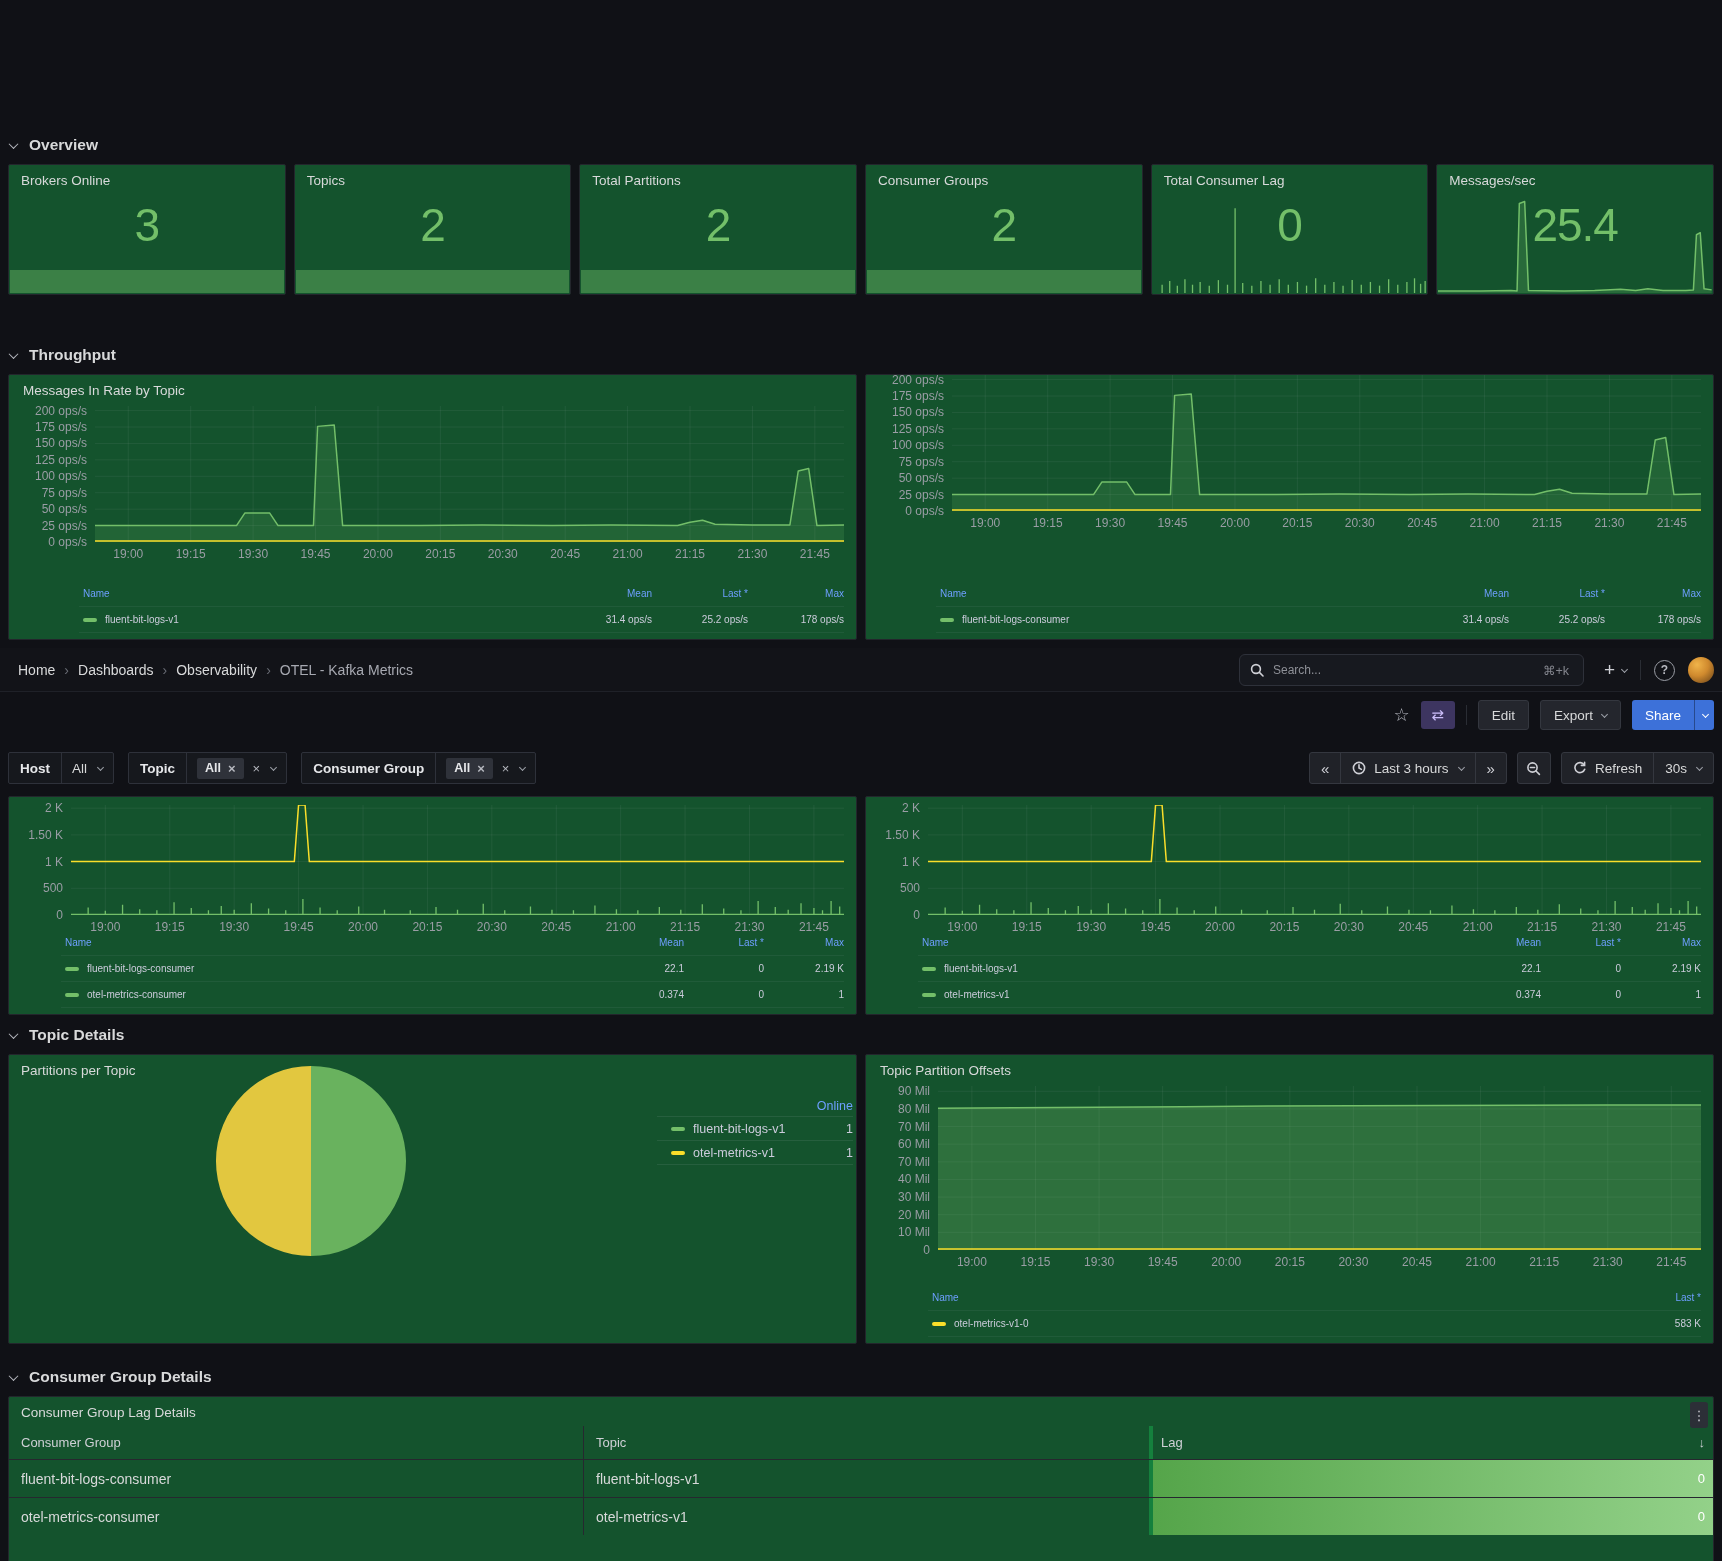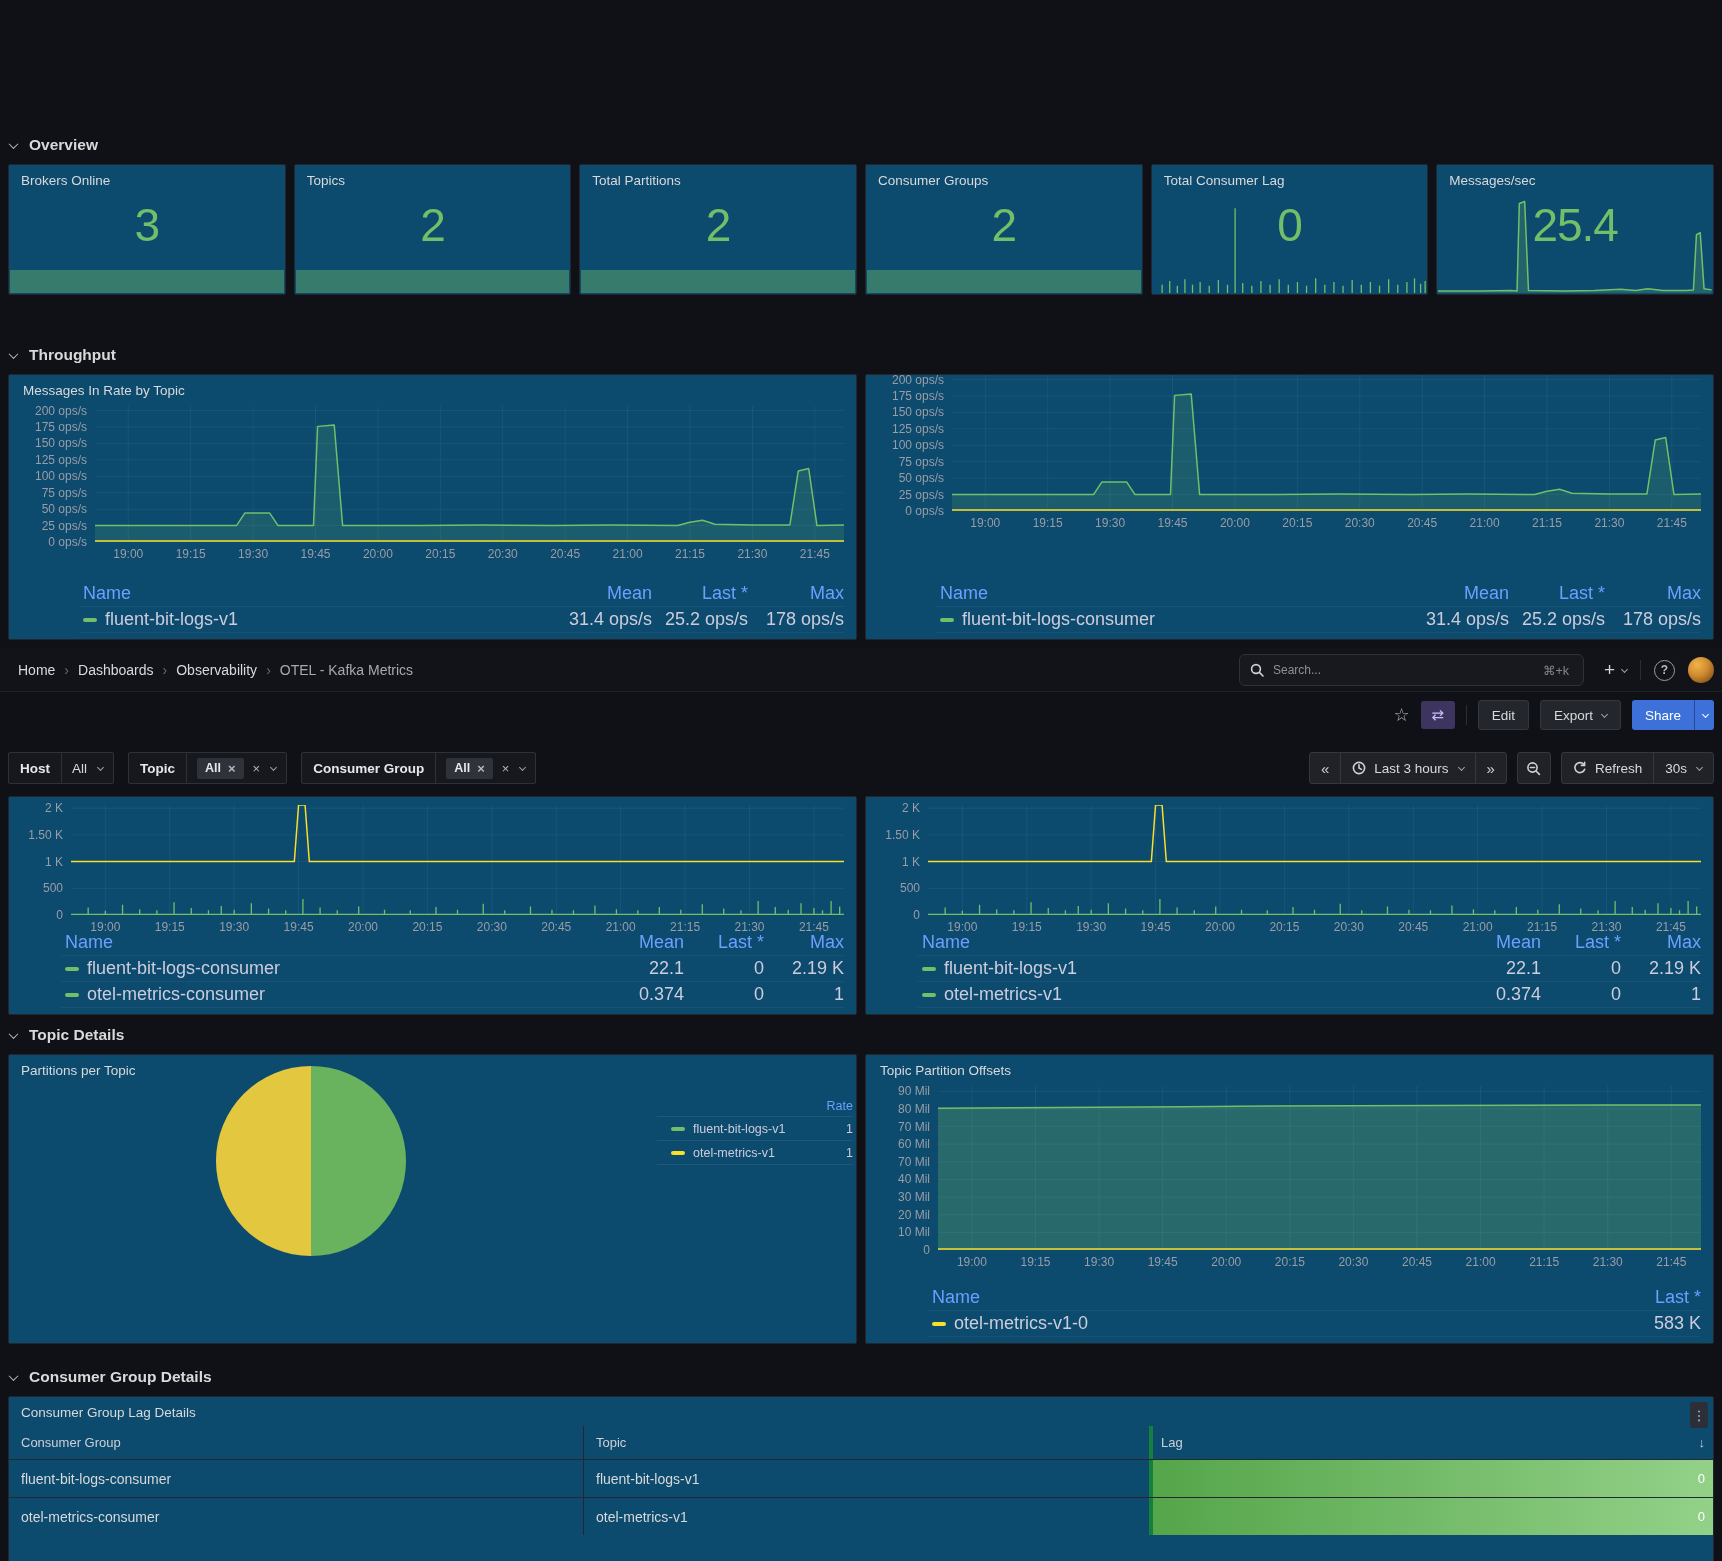--- a/index.html
+++ b/index.html
@@ -12,21 +12,21 @@
 
   
   .sec-head { position:absolute; left:10px; display:flex; align-items:center; gap:12px;
               font-size:15.5px; font-weight:700; color:#d8d9da; height:22px; }
   .chev { width:7px; height:7px; border-right:1.8px solid #b7b9c0; border-bottom:1.8px solid #b7b9c0;
           display:inline-block; transform:rotate(45deg) translate(-1px,-1px); }
   .chev-sm { width:5px; height:5px; border-right:1.6px solid #9da0a8; border-bottom:1.6px solid #9da0a8;
              display:inline-block; transform:rotate(45deg); margin-left:2px; margin-top:-2px; }
 
   
-  .panel { background:#0c4a6e; border:1px solid #23262c; border-radius:2px; position:relative; overflow:hidden; }
+  .panel { background:#14532d; border:1px solid #23262c; border-radius:2px; position:relative; overflow:hidden; }
   .ptitle { font-size:13.5px; font-weight:500; color:#d8d9da; padding:8px 12px 6px 12px; white-space:nowrap; }
 
   
   .stats-row { position:absolute; top:164px; left:8px; right:8px; height:131px;
                display:grid; grid-template-columns:repeat(6,1fr); gap:8px; }
   .stat .value { position:absolute; inset:0; display:flex; align-items:center; justify-content:center;
                  padding-bottom:10px; font-size:46px; font-weight:500; color:#73bf69; letter-spacing:-1px; }
   .stat .barfill { position:absolute; left:1px; right:1px; bottom:1px; height:23px;
                    background:rgba(115,191,105,.42); }
   .stat svg.spark { position:absolute; left:1px; bottom:1px; width:calc(100% - 2px); display:block; }
@@ -43,21 +43,21 @@
   .grid { stroke:rgba(204,204,220,.08); stroke-width:1; vector-effect:non-scaling-stroke; }
   .sline { fill:none; stroke-width:1.5; vector-effect:non-scaling-stroke; stroke-linejoin:round; }
   .spike { stroke-width:1.3; vector-effect:non-scaling-stroke; }
 
   .tp .yaxis { width:76px; height:136px; }   .tp .xaxis { margin-left:76px; }   .tp .legend { margin-left:60px; }
   .md .yaxis { width:52px; height:110px; }   .md .xaxis { margin-left:52px; }   .md .legend { margin-left:42px; }
   .of .yaxis { width:62px; height:164px; }   .of .xaxis { margin-left:62px; }   .of .legend { margin-left:52px; }
 
   .legend { margin-top:auto; }
   .lg-head,.lg-row { display:flex; align-items:center; height:26px;
-                     border-bottom:1px solid rgba(204,204,220,.07); font-size:18px; }
+                     border-bottom:1px solid rgba(204,204,220,.07); font-size:10px; }
   .lg-head { color:#6e9fff; font-weight:500; }
   .lg-row  { color:#ccccdc; }
   .lg-name { flex:1; display:flex; align-items:center; gap:8px; padding-left:4px; }
   .lg-col  { width:96px; text-align:right; color:inherit; }
   .md .lg-col { width:80px; }
   .lg-col-r { flex:none; min-width:70px; text-align:right; }
   .dash { width:14px; height:4px; border-radius:2px; display:inline-block; flex:none; }
 
   .row-tp  { position:absolute; top:374px; left:8px; right:8px; height:266px; display:grid; grid-template-columns:1fr 1fr; gap:8px; }
   .row-md  { position:absolute; top:796px; left:8px; right:8px; height:219px; display:grid; grid-template-columns:1fr 1fr; gap:8px; }
@@ -723,21 +723,21 @@
 </div>
 
 <div class="row-top">
   <div class="panel">
     <div class="ptitle">Partitions per Topic</div>
     <svg class="pie-svg" viewBox="0 0 200 200">
         <path d="M100,100L100.00,3.00A97,97 0 0 1 100.00,197.00Z" fill="#69b25e"></path>
         <path d="M100,100L100.00,197.00A97,97 0 0 1 100.00,3.00Z" fill="#e2c73f"></path>
       </svg>
     <div class="pie-legend">
-      <div class="pl-head">Rate</div>
+      <div class="pl-head">Online</div>
       <div class="pl-row">
         <span class="dash" style="background: rgb(115, 191, 105);"></span>
         <span>fluent-bit-logs-v1</span>
         <span class="pl-val">1</span>
       </div>
       <div class="pl-row">
         <span class="dash" style="background: rgb(250, 222, 42);"></span>
         <span>otel-metrics-v1</span>
         <span class="pl-val">1</span>
       </div>

